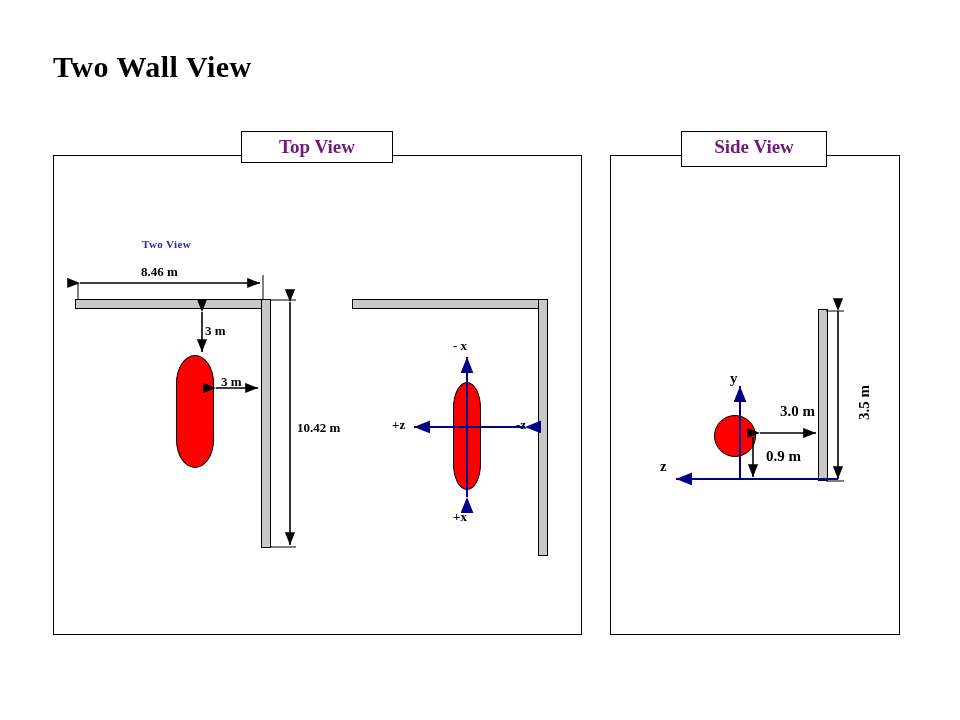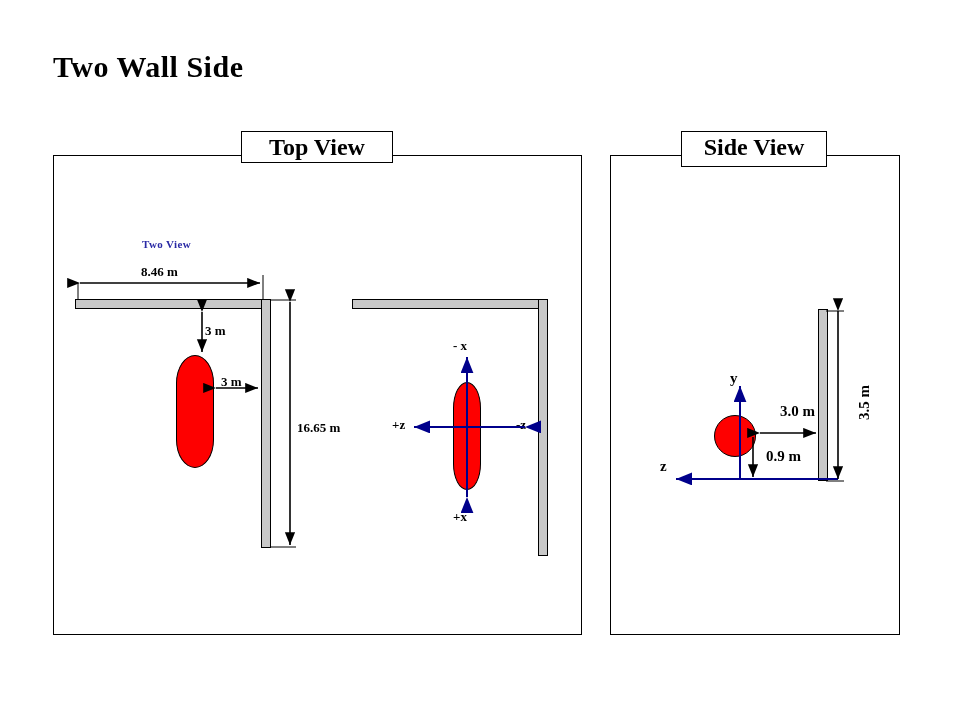--- a/index.html
+++ b/index.html
@@ -45,25 +45,25 @@
     left: 610px;
     top: 155px;
     width: 290px;
     height: 480px;
   }
   .panel-label {
     position: absolute;
     border: 1px solid #000000;
     background: #ffffff;
     box-sizing: border-box;
-    font-size: 24px;
+    font-size: 19px;
     font-weight: bold;
     text-align: center;
     line-height: 30px;
-    color: #000000;
+    color: #701a75;
   }
   #label-top-view {
     left: 241px;
     top: 131px;
     width: 152px;
     height: 32px;
   }
   #label-side-view {
     left: 681px;
     top: 131px;
@@ -111,21 +111,21 @@
     width: 960px;
     height: 720px;
     pointer-events: none;
   }
 </style>
 </head>
 <body>
 
 <div class="slide">
 
-  <div id="slide-title">Two Wall Side</div>
+  <div id="slide-title">Two Wall View</div>
 
   <div class="panel" id="panel-top-view"></div>
   <div class="panel" id="panel-side-view"></div>
 
   <div class="panel-label" id="label-top-view">Top View</div>
   <div class="panel-label" id="label-side-view">Side View</div>
 
   <div class="wall" style="left:75px; top:299px; width:189px; height:10px;"></div>
 
   <div class="wall" style="left:261px; top:299px; width:10px; height:249px;"></div>
@@ -140,21 +140,21 @@
   <div class="cyl" style="left:714px; top:415px; width:42px; height:42px; border-radius:50%;"></div>
 
   <div class="txt-blue" style="left:142px; top:238px;">Two View</div>
 
   <div class="txt" style="left:141px; top:264px;">8.46 m</div>
 
   <div class="txt" style="left:205px; top:323px;">3 m</div>
 
   <div class="txt" style="left:221px; top:374px;">3 m</div>
 
-  <div class="txt" style="left:297px; top:420px;">16.65 m</div>
+  <div class="txt" style="left:297px; top:420px;">10.42 m</div>
 
   <div class="txt" style="left:453px; top:338px;">- x</div>
   <div class="txt" style="left:453px; top:509px;">+x</div>
   <div class="txt" style="left:392px; top:417px;">+z</div>
   <div class="txt" style="left:516px; top:417px;">-z</div>
 
   <div class="txt txt-lg" style="left:730px; top:370px;">y</div>
   <div class="txt txt-lg" style="left:660px; top:458px;">z</div>
 
   <div class="txt txt-lg" style="left:780px; top:403px;">3.0 m</div>

